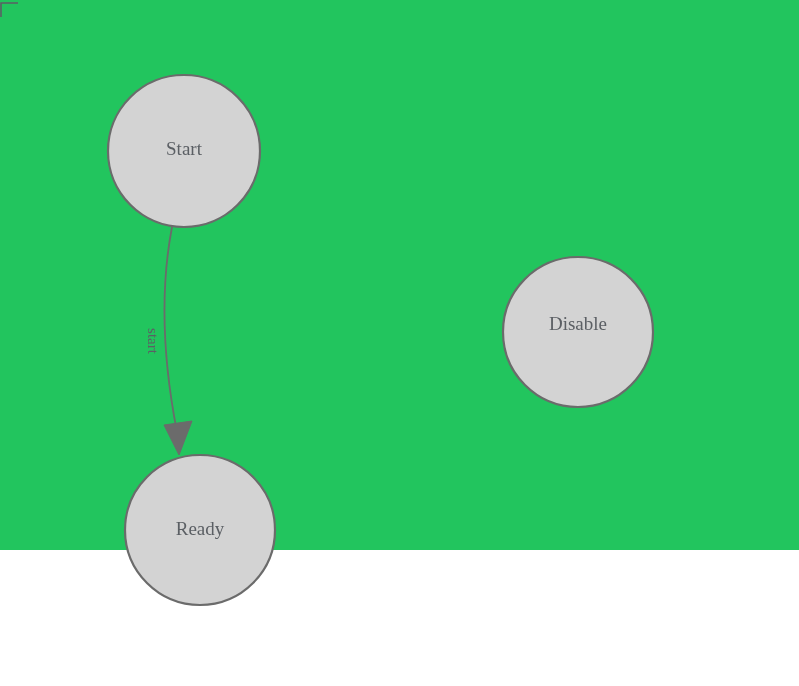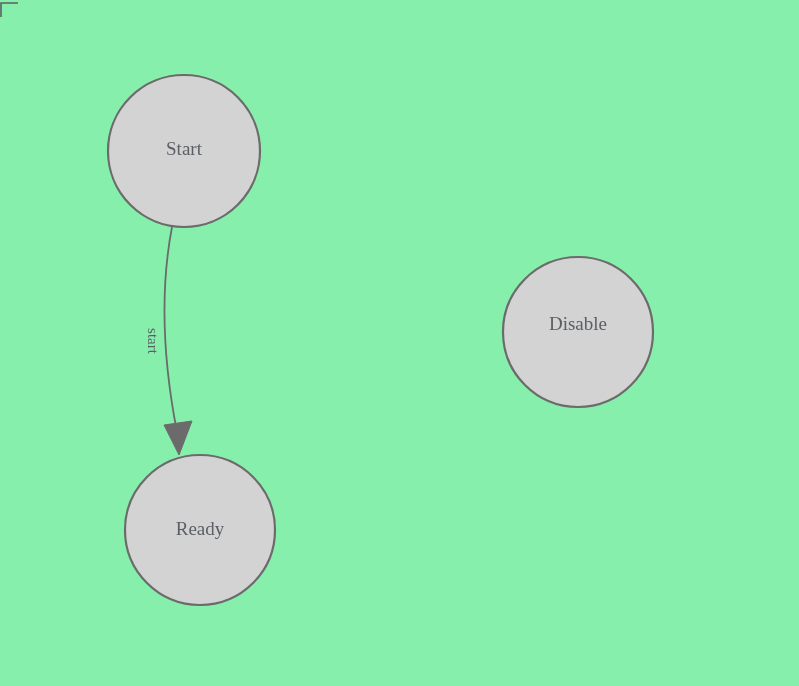--- a/index.html
+++ b/index.html
@@ -10,22 +10,22 @@
   }
   body {
     width: 799px;
     height: 686px;
     overflow: hidden;
     font-family: "Liberation Serif", "DejaVu Serif", serif;
   }
   #canvas {
     position: relative;
     width: 799px;
-    height: 686px;
-    background: #86efac;
+    height: 550px;
+    background: #22c55e;
   }
   #diagram-svg {
     position: absolute;
     top: 0;
     left: 0;
     width: 799px;
     height: 686px;
   }
   .node-shape {
     fill: #d3d3d3;

